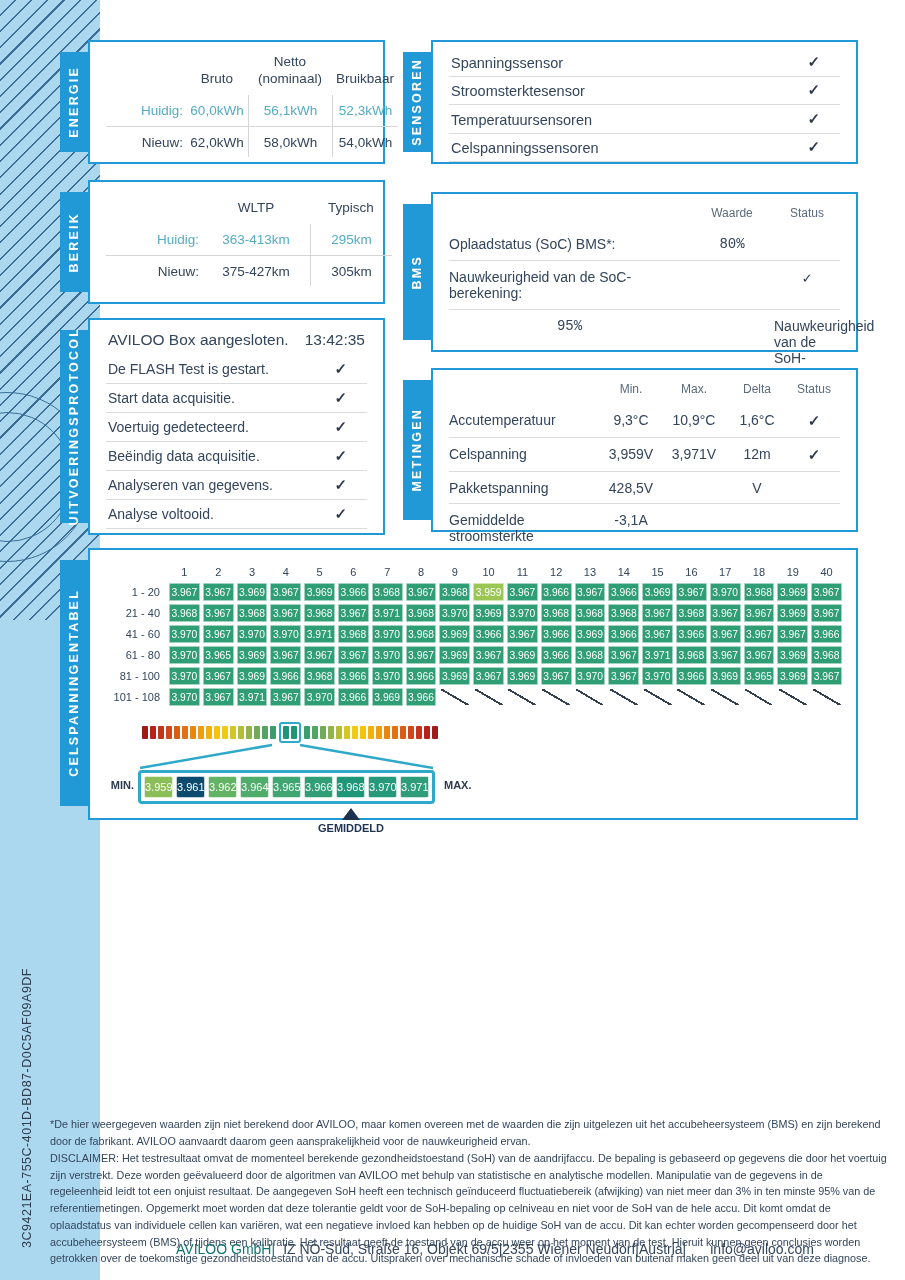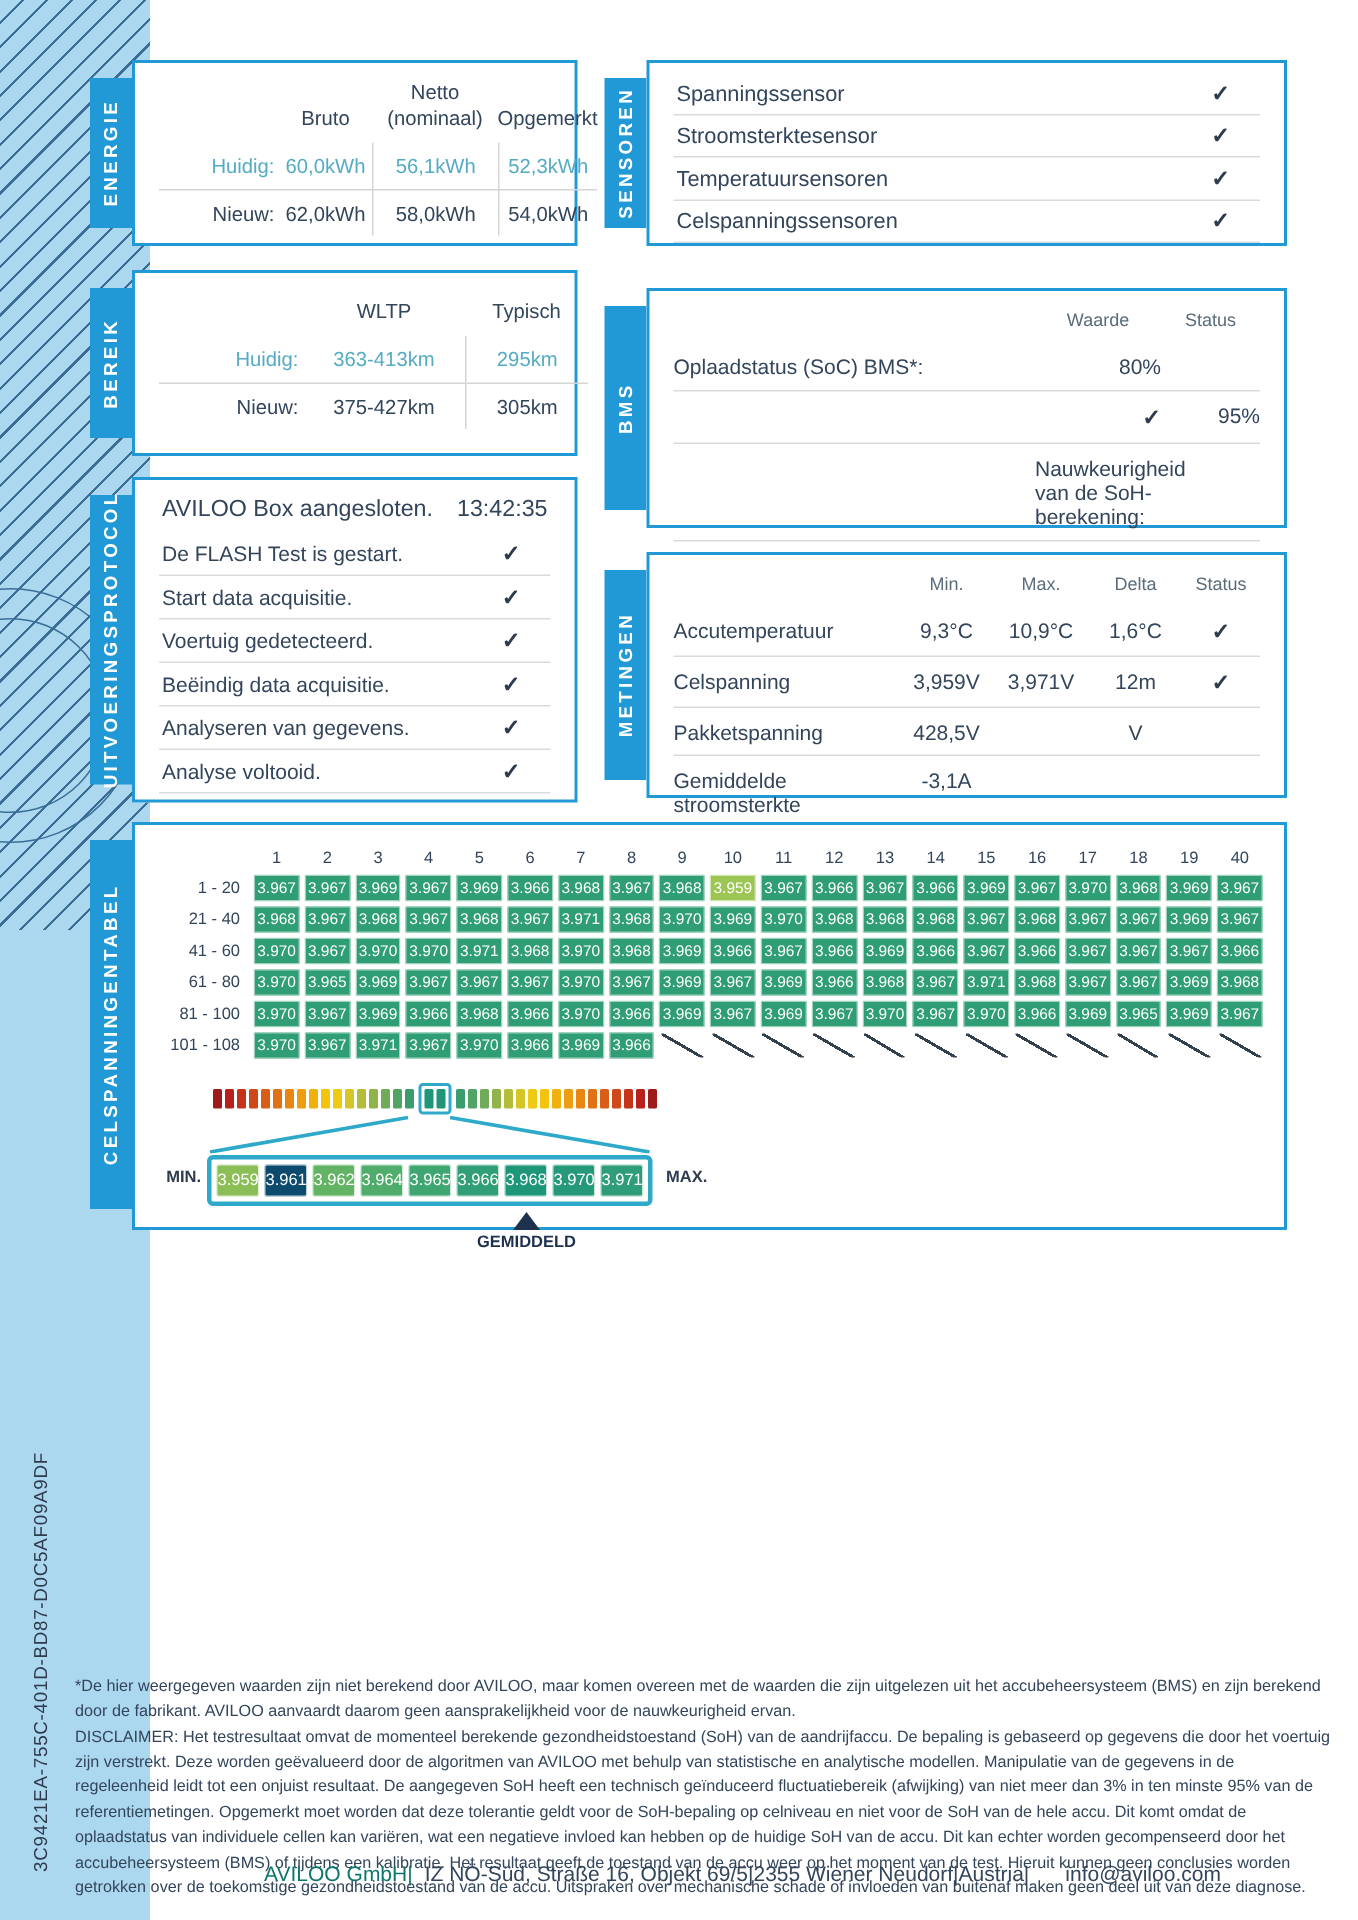--- a/index.html
+++ b/index.html
@@ -41,21 +41,21 @@
   .proto-row, .sensor-row { display:flex; justify-content:space-between; align-items:center;
         border-bottom:1px solid #D8DCDF; padding:5px 2px; font-size:14px; }
   .proto-row { height:29px; }
   .sensor-row { height:28.5px; font-size:14.5px;align-items:flex-end; }
   .proto-row .check, .sensor-row .check { margin-right:18px; }
 
   
   .bms-grid { display:grid; grid-template-columns:1fr 84px 66px; font-size:14px; }
   .bms-grid .hcell { font-size:12px; color:#5A6B7B; text-align:center; padding:2px 0 8px 0; }
   .bms-grid .rcell { border-bottom:1px solid #D8DCDF; padding:8px 0; }
-  .bms-grid .c { text-align:right; }
+  .bms-grid .c { text-align:center;font-family:Liberation Mono, monospace; }
 
   
   .met-grid { display:grid; grid-template-columns:1fr 62px 64px 62px 52px; font-size:14px; }
   .met-grid .hcell { font-size:12px; color:#5A6B7B; text-align:center; padding:2px 0 8px 0; }
   .met-grid .rcell { border-bottom:1px solid #D8DCDF; padding:7.5px 0; }
   .met-grid .c { text-align:center; }
 
   
   .cv-grid { display:grid; grid-template-columns:62px repeat(20, 1fr); gap:3px; margin-top:6px; }
   .cv-grid .colnum { font-size:11px; text-align:center; color:#33455B; padding-bottom:2px; }
@@ -102,21 +102,21 @@
 <div class="tab" style="left:60px; top:52px; height:100px;">
     <span>ENERGIE</span>
   </div>
 <div class="card" style="left:88px; top:40px; width:297px; height:124px;">
   <div class="card-inner">
     <div class="kv-table kv-energy">
       <div class="hd"></div>
       <div class="hd">Bruto</div>
       <div class="hd">Netto
 (nominaal)</div>
-      <div class="hd">Opgemerkt</div>
+      <div class="hd">Bruikbaar</div>
       <div class="cell lbl accent">Huidig:</div>
       <div class="cell accent">60,0kWh</div>
       <div class="cell accent vsep">56,1kWh</div>
       <div class="cell accent vsep">52,3kWh</div>
       <div class="cell lbl hsep">Nieuw:</div>
       <div class="cell hsep">62,0kWh</div>
       <div class="cell vsep hsep">58,0kWh</div>
       <div class="cell vsep hsep">54,0kWh</div>
     </div>
   </div>
@@ -210,20 +210,21 @@
   </div>
 <div class="card" style="left:431px; top:192px; width:427px; height:160px;">
   <div class="card-inner" style="padding-top:10px;">
     <div class="bms-grid">
       <div class="hcell"></div>
       <div class="hcell">Waarde</div>
       <div class="hcell">Status</div>
     <div class="rcell">Oplaadstatus (SoC) BMS*:</div>
         <div class="rcell c">80%</div>
         <div class="rcell c "></div>
+        <div class="rcell">Nauwkeurigheid van de SoC-berekening:</div>
         <div class="rcell c"></div>
         <div class="rcell c check">✓</div>
         <div class="rcell c">95%</div>
         <div class="rcell c "></div>
         <div class="rcell">Nauwkeurigheid van de SoH-berekening:</div>
         <div class="rcell c"></div>
         <div class="rcell c check">✓</div>
       </div>
   </div>
 </div>

